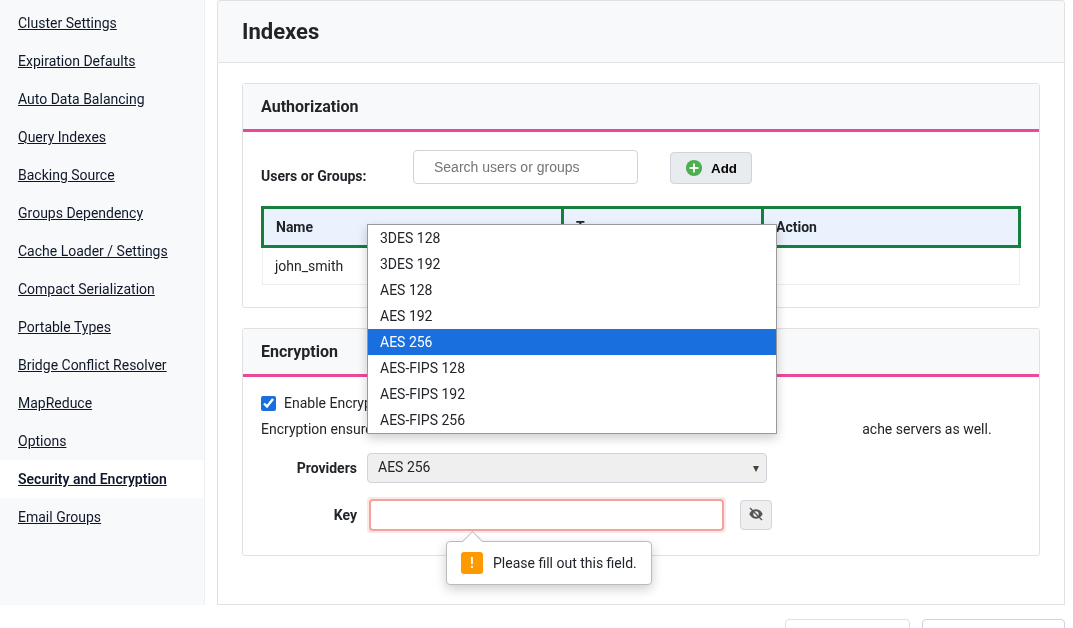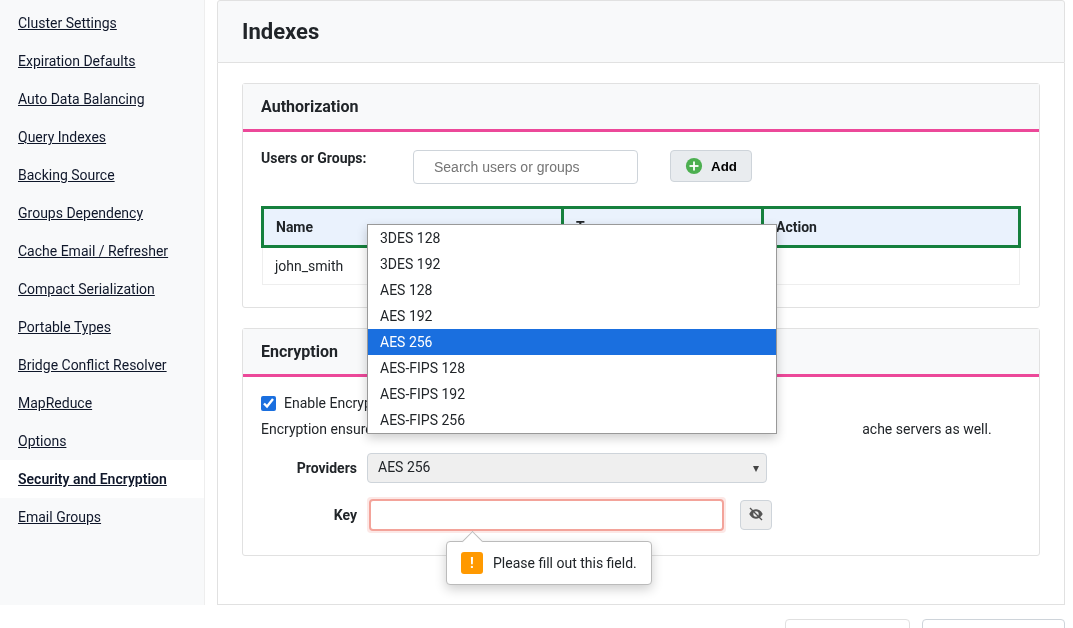--- a/index.html
+++ b/index.html
@@ -15,21 +15,21 @@
     .main { flex: 1; padding: 0; }
     .page-header { background: #f8f9fa; border: 1px solid #e1e1e1; border-radius: 3px 3px 0 0; margin: 0 0 0 0; padding: 18px 24px; }
     .page-title { font-size: 22px; font-weight: 700; }
     .content-wrap { border: 1px solid #e1e1e1; border-top: none; padding: 20px 24px 28px; }
 
     .panel { border: 1px solid #e1e1e1; border-radius: 3px; margin-bottom: 20px; }
     .panel-header { background: #f8f9fa; border-bottom: 3px solid #ec4899; padding: 13px 18px; font-size: 16px; font-weight: 700; }
     .panel-body { padding: 18px 18px 22px; position: relative; }
 
     
-    .form-row { display: flex; align-items: flex-start; gap: 32px; margin-bottom: 22px; }
+    .form-row { display: flex; align-items: flex-end; gap: 32px; margin-bottom: 22px; }
     .form-label-strong { font-weight: 700; min-width: 120px; }
     .text-input { border: 1px solid #ced4da; border-radius: 4px; padding: 8px 20px; font-size: 14px; width: 225px; height: 34px; }
     .add-btn { display: inline-flex; align-items: center; gap: 8px; background: #e9ecef; border: 1px solid #ced4da; border-radius: 4px; padding: 6px 14px; cursor: pointer; font-weight: 600; }
     .add-icon { display: inline-flex; width: 18px; height: 18px; }
 
     
     .tbl { width: 100%; border-collapse: collapse; border: 1px solid #cfe0f5; }
     .tbl th { text-align: left; background: #eaf2fd; border: 3px solid #15803d; padding: 10px 12px; font-weight: 700; }
     .tbl td { border: 1px solid #eee; padding: 10px 12px; }
     .tbl th:nth-child(1) { width: 300px; }
@@ -68,21 +68,21 @@
 
 <div class="layout">
 
   <nav class="sidebar">
     <div class="sidebar-item">Cluster Settings</div>
     <div class="sidebar-item">Expiration Defaults</div>
     <div class="sidebar-item">Auto Data Balancing</div>
     <div class="sidebar-item">Query Indexes</div>
     <div class="sidebar-item">Backing Source</div>
     <div class="sidebar-item">Groups Dependency</div>
-    <div class="sidebar-item">Cache Email / Refresher</div>
+    <div class="sidebar-item">Cache Loader / Settings</div>
     <div class="sidebar-item">Compact Serialization</div>
     <div class="sidebar-item">Portable Types</div>
     <div class="sidebar-item">Bridge Conflict Resolver</div>
     <div class="sidebar-item">MapReduce</div>
     <div class="sidebar-item">Options</div>
     <div class="sidebar-item active">Security and Encryption</div>
     <div class="sidebar-item">Email Groups</div>
   </nav>
 
   <main class="main" style="padding:0 8px 0 12px;">

